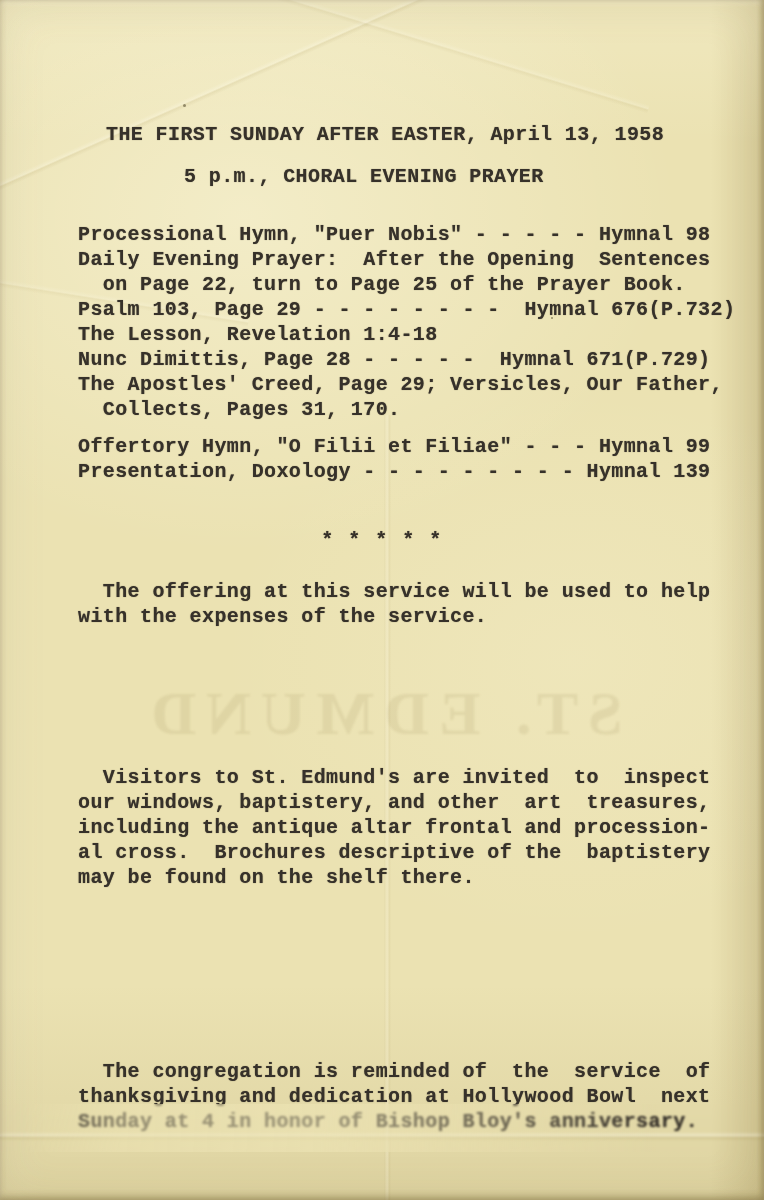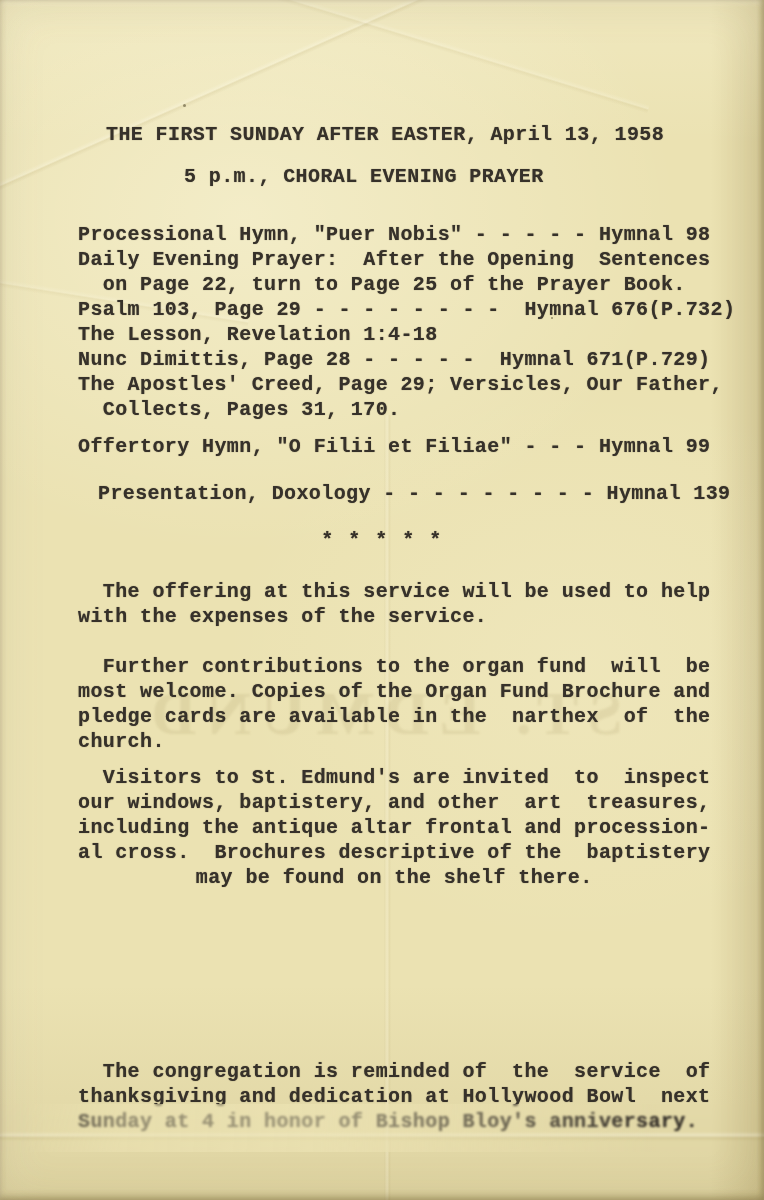--- a/index.html
+++ b/index.html
@@ -43,25 +43,25 @@
     letter-spacing: 0.4px;
     z-index: 4;
     text-shadow: 0 0 1px rgba(54, 47, 36, 0.65);
   }
   .left-col { left: 78px; }
 
   .title-line        { left: 106px; top: 122px; }
   .subtitle-line     { left: 184px; top: 164px; }
   .program-block     { top: 222px; }
   .offertory-line    { top: 434px; }
-  .presentation-line { top: 481px; margin-left: 20px; }
+  .presentation-line { top: 459px; }
   .separator-line    { left: 0; width: 764px; top: 528px; text-align: center; letter-spacing: 1.5px; }
   .para-offering     { top: 579px; font-family: Liberation Mono, monospace; }
   .para-organ-fund   { top: 654px; }
-  .para-visitors     { top: 765px; text-align: center; }
+  .para-visitors     { top: 765px; }
   .para-stop-list    { top: 909px; }
   .para-congregation { top: 1059px; }
 
   
   .ghost {
     position: absolute;
     top: 678px;
     left: 0;
     width: 764px;
     text-align: center;
@@ -157,24 +157,20 @@
 The Apostles' Creed, Page 29; Versicles, Our Father,
   Collects, Pages 31, 170.</div>
 
   <div class="txt left-col offertory-line">Offertory Hymn, "O Filii et Filiae" - - - Hymnal 99</div>
   <div class="txt left-col presentation-line">Presentation, Doxology - - - - - - - - - Hymnal 139</div>
 
   <div class="txt separator-line">* * * * *</div>
 
   <div class="txt left-col para-offering">  The offering at this service will be used to help
 with the expenses of the service.</div>
-  <div class="txt left-col para-organ-fund">  Further contributions to the organ fund  will  be
-most welcome. Copies of the Organ Fund Brochure and
-pledge cards are available in the  narthex  of  the
-church.</div>
   <div class="txt left-col para-visitors">  Visitors to St. Edmund's are invited  to  inspect
 our windows, baptistery, and other  art  treasures,
 including the antique altar frontal and procession-
 al cross.  Brochures descriptive of the  baptistery
 may be found on the shelf there.</div>
   <div class="txt left-col para-congregation">  The congregation is reminded of  the  service  of
 thanksgiving and dedication at Hollywood Bowl  next
 Sunday at 4 in honor of Bishop Bloy's anniversary.</div>
 
   <div class="fold-wash"></div>

